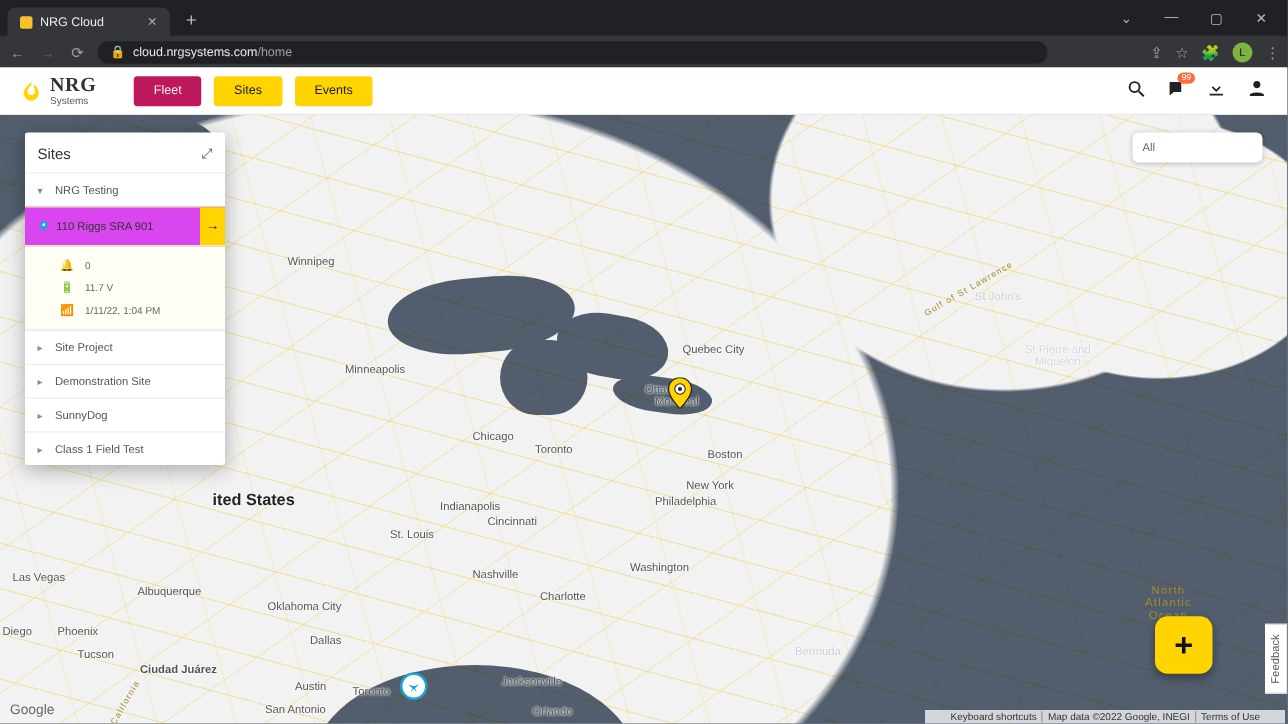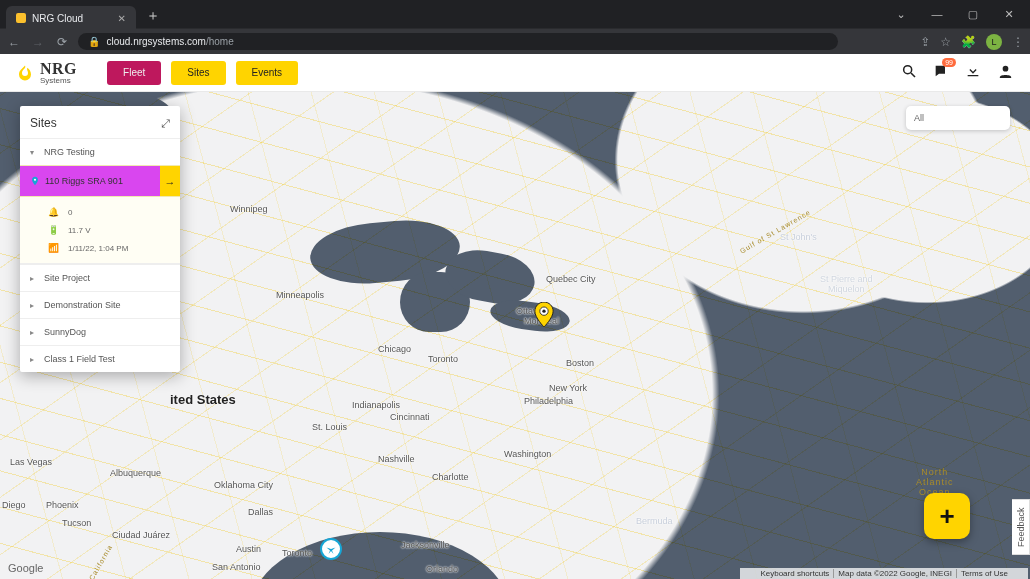--- a/index.html
+++ b/index.html
@@ -202,21 +202,21 @@
     <span class="city-label" style="left:248px; top:415px;">Dallas</span>
     <span class="city-label" style="left:282px; top:456px;">Toronto</span>
     <span class="city-label" style="left:236px; top:452px;">Austin</span>
     <span class="city-label" style="left:212px; top:470px;">San Antonio</span>
     <span class="city-label" style="left:214px; top:388px;">Oklahoma City</span>
     <span class="city-label" style="left:110px; top:376px;">Albuquerque</span>
     <span class="city-label" style="left:46px; top:408px;">Phoenix</span>
     <span class="city-label" style="left:62px; top:426px;">Tucson</span>
     <span class="city-label" style="left:10px; top:365px;">Las Vegas</span>
     <span class="city-label" style="left:2px; top:408px;">Diego</span>
-    <span class="city-label" style="left:112px; top:438px;">Ciudad Juárez</span>
+    <span class="city-label" style="left:112px; top:438px;font-weight:bold;">Ciudad Juárez</span>
     <span class="city-label" style="left:636px; top:424px; color:#c8cfdb;">Bermuda</span>
     <span class="city-label" style="left:820px; top:182px; white-space:pre; text-align:center; color:#d0d6df;">St Pierre and
 Miquelon</span>
     <span class="city-label" style="left:780px; top:140px; color:#c8cfdb;">St John's</span>
 
     <span class="ocean-label" style="left:916px; top:375px; white-space:pre;">North
 Atlantic
 Ocean</span>
 
     <span class="ocean-label" style="left:735px; top:136px; font-size:7px; transform:rotate(-30deg);">Gulf of St Lawrence</span>

